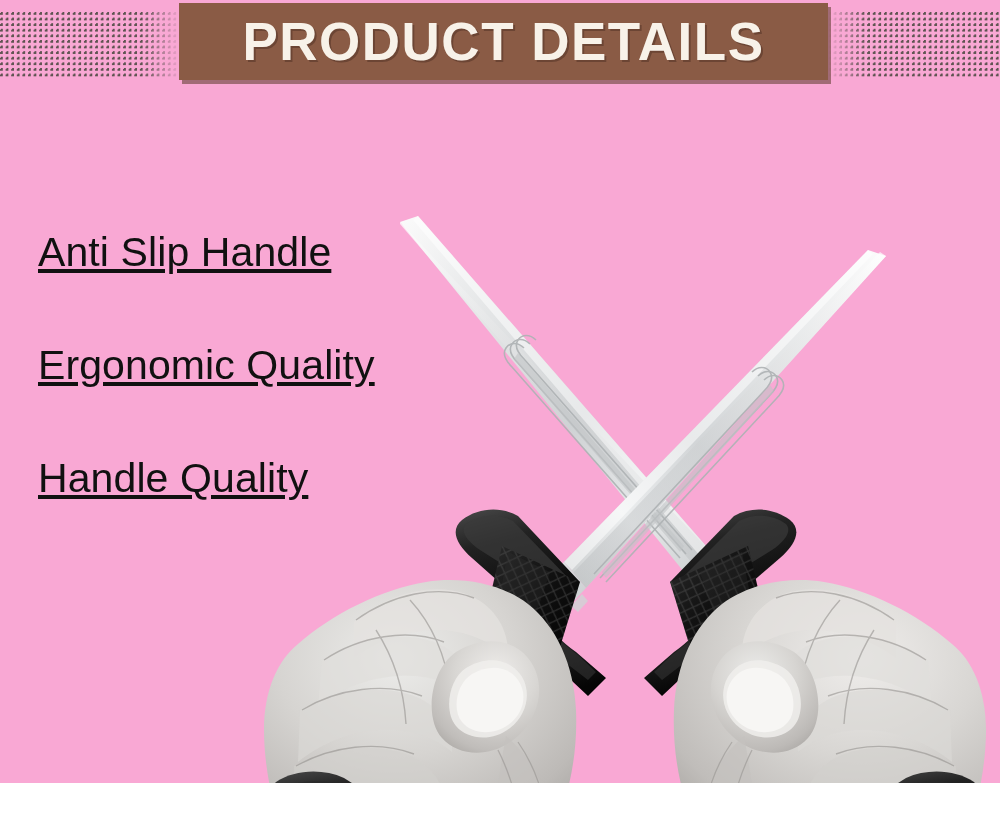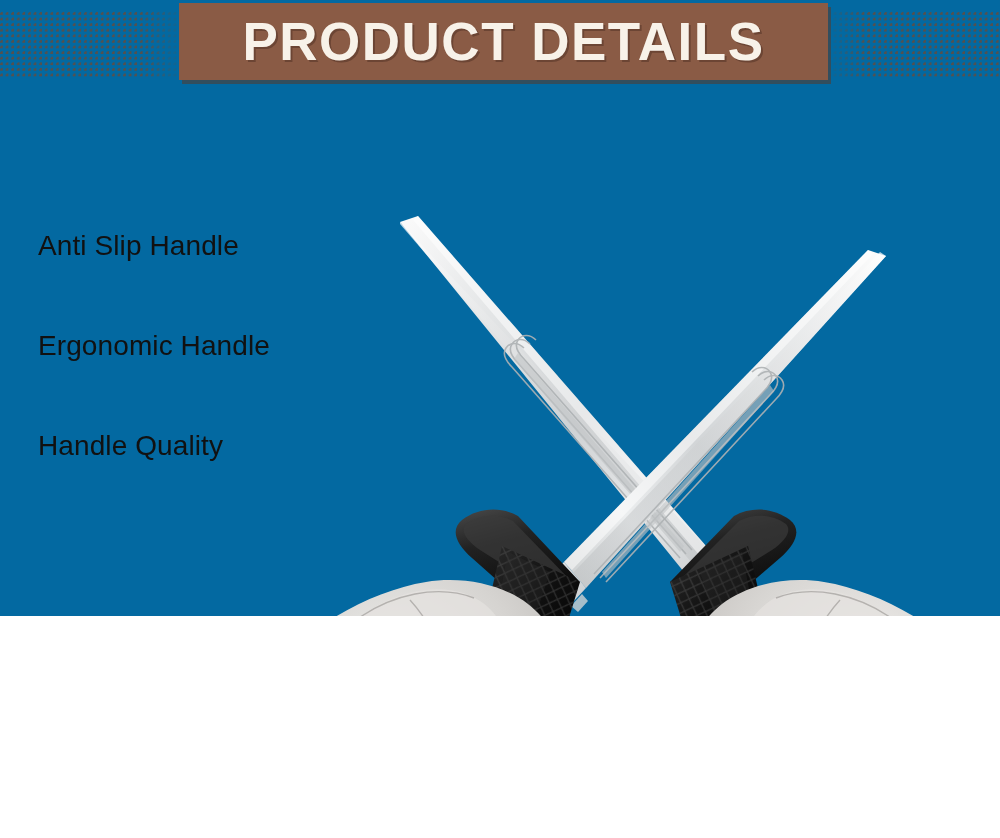--- a/index.html
+++ b/index.html
@@ -7,22 +7,22 @@
     margin: 0;
     padding: 0;
     background: #ffffff;
   }
   body {
     font-family: "Liberation Sans", sans-serif;
   }
   #page {
     position: relative;
     width: 1000px;
-    height: 616px;
-    background: #0369a1;
+    height: 783px;
+    background: #f9a8d4;
     overflow: hidden;
   }
 
   
   .header-zone {
     position: absolute;
     left: 0; top: 0;
     width: 1000px;
     height: 100px;
   }
@@ -74,26 +74,27 @@
   }
 
   
   .features {
     position: absolute;
     left: 38px;
     top: 232px;
     width: 400px;
   }
   .feature-item {
-    font-size: 28px;
+    font-size: 41px;
     line-height: 1;
     color: #111111;
     letter-spacing: 0.1px;
     margin-bottom: 72px;
     white-space: nowrap;
+    text-decoration: underline;
   }
 
   
   .photo {
     position: absolute;
     left: 250px;
     top: 190px;
     width: 750px;
     height: 648px;
   }
@@ -107,21 +108,21 @@
   <div class="header-zone">
     <div class="dots dots-left"></div>
     <div class="dots dots-right"></div>
     <div class="banner">
       <div class="banner-title">PRODUCT DETAILS</div>
     </div>
   </div>
 
   <div class="features">
     <div class="feature-item">Anti Slip Handle</div>
-    <div class="feature-item">Ergonomic Handle</div>
+    <div class="feature-item">Ergonomic Quality</div>
     <div class="feature-item">Handle Quality</div>
   </div>
 
   <div class="photo">
     <svg width="750" height="648" viewBox="0 0 750 648" xmlns="http://www.w3.org/2000/svg">
       <defs>
         <linearGradient id="bladeA" x1="0" y1="0" x2="1" y2="1">
           <stop offset="0%" stop-color="#fbfbfb"></stop>
           <stop offset="28%" stop-color="#e3e5e6"></stop>
           <stop offset="55%" stop-color="#cfd2d4"></stop>

